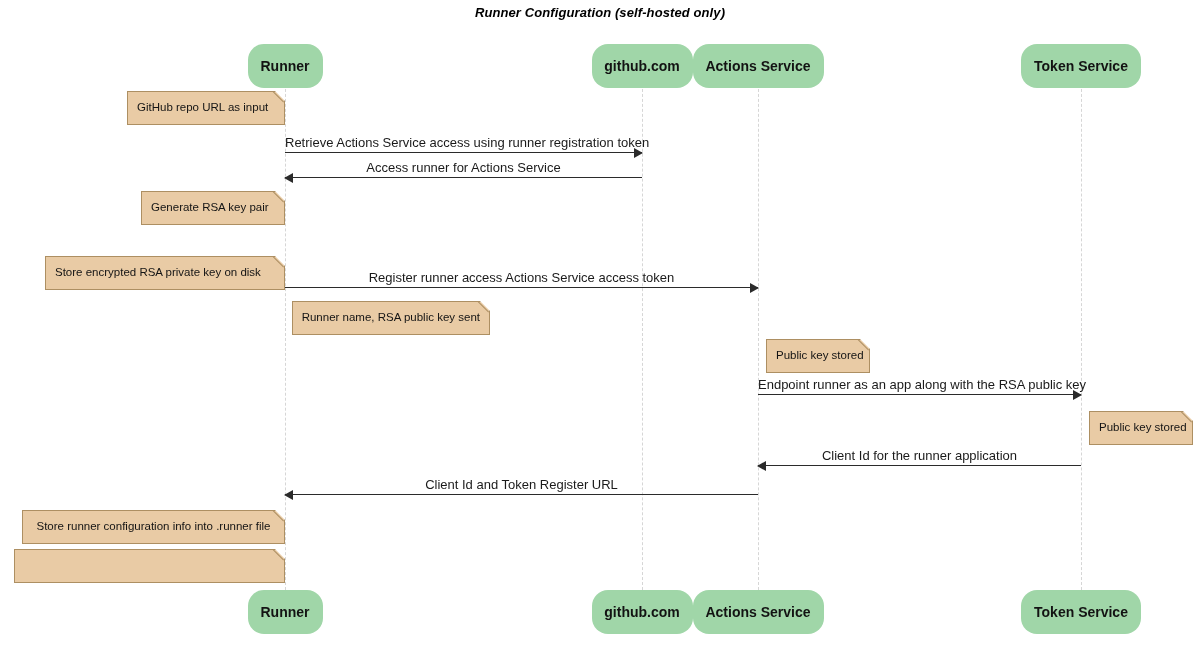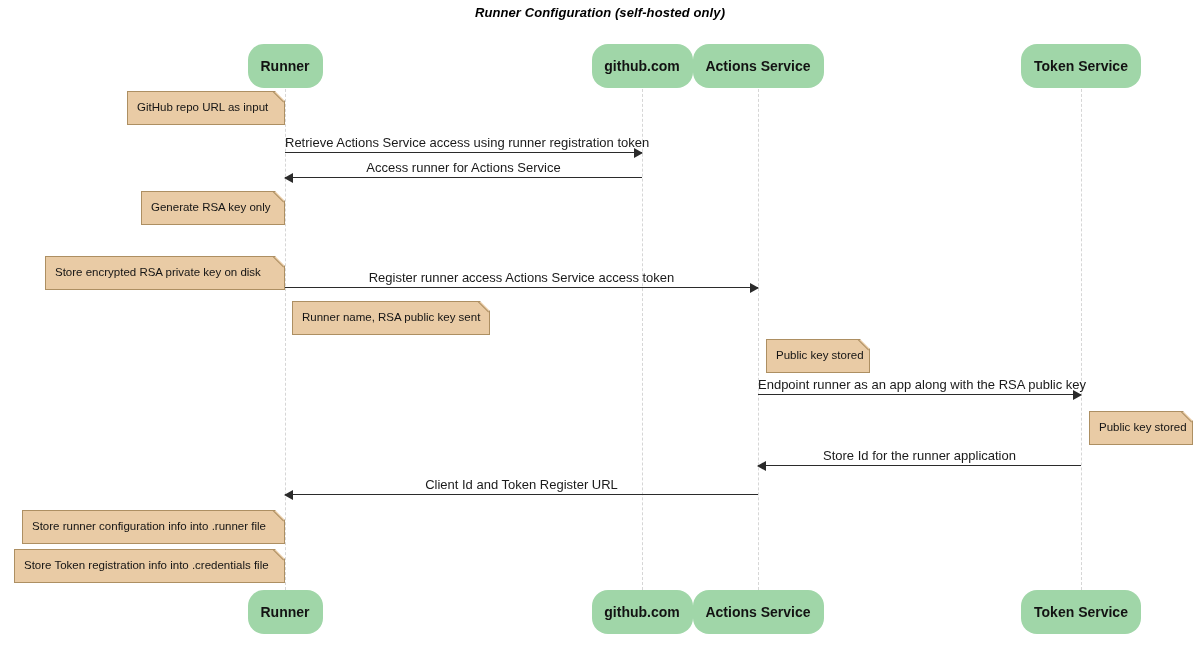--- a/index.html
+++ b/index.html
@@ -194,63 +194,62 @@
       <div class="message" style="left: 285px; width: 473px; top: 287px;">
         <div class="arrowhead right"></div>
         <div class="msg-label">Register runner access Actions Service access token</div>
       </div>
       <div class="message" style="left: 758px; width: 323px; top: 394px;">
         <div class="arrowhead right"></div>
         <div class="msg-label">Endpoint runner as an app along with the RSA public key</div>
       </div>
       <div class="message" style="left: 758px; width: 323px; top: 465px;">
         <div class="arrowhead left"></div>
-        <div class="msg-label">Store Id for the runner application</div>
+        <div class="msg-label">Client Id for the runner application</div>
       </div>
       <div class="message" style="left: 285px; width: 473px; top: 494px;">
         <div class="arrowhead left"></div>
         <div class="msg-label">Client Id and Token Register URL</div>
       </div>
     </div>
   <div id="notes">
       <div class="note" style="left: 127px; top: 91px; width: 158px;">
         <span class="note-text">GitHub repo URL as input</span>
         <span class="note-fold"></span>
         <span class="note-fold-edge"></span>
       </div>
       <div class="note" style="left: 141px; top: 191px; width: 144px;">
-        <span class="note-text">Generate RSA key only</span>
+        <span class="note-text">Generate RSA key pair</span>
         <span class="note-fold"></span>
         <span class="note-fold-edge"></span>
       </div>
       <div class="note" style="left: 45px; top: 232px; width: 240px; margin-top: 24px;">
         <span class="note-text">Store encrypted RSA private key on disk</span>
         <span class="note-fold"></span>
         <span class="note-fold-edge"></span>
       </div>
-      <div class="note" style="left: 292px; top: 301px; width: 198px;">
+      <div class="note" style="left: 292px; top: 301px; width: 198px; justify-content: flex-end;">
         <span class="note-text">Runner name, RSA public key sent</span>
         <span class="note-fold"></span>
         <span class="note-fold-edge"></span>
       </div>
       <div class="note" style="left: 766px; top: 339px; width: 104px;">
         <span class="note-text">Public key stored</span>
         <span class="note-fold"></span>
         <span class="note-fold-edge"></span>
       </div>
       <div class="note" style="left: 1089px; top: 411px; width: 104px;">
         <span class="note-text">Public key stored</span>
         <span class="note-fold"></span>
         <span class="note-fold-edge"></span>
       </div>
-      <div class="note" style="left: 22px; top: 510px; width: 263px;">
+      <div class="note" style="left: 22px; top: 510px; width: 263px; justify-content: center;">
         <span class="note-text">Store runner configuration info into .runner file</span>
         <span class="note-fold"></span>
         <span class="note-fold-edge"></span>
       </div>
       <div class="note" style="left: 14px; top: 549px; width: 271px;">
-        <span class="note-text">Store Token registration info into .credentials file</span>
         <span class="note-fold"></span>
         <span class="note-fold-edge"></span>
       </div>
     </div>
 
 </div>
 
 </body></html>

